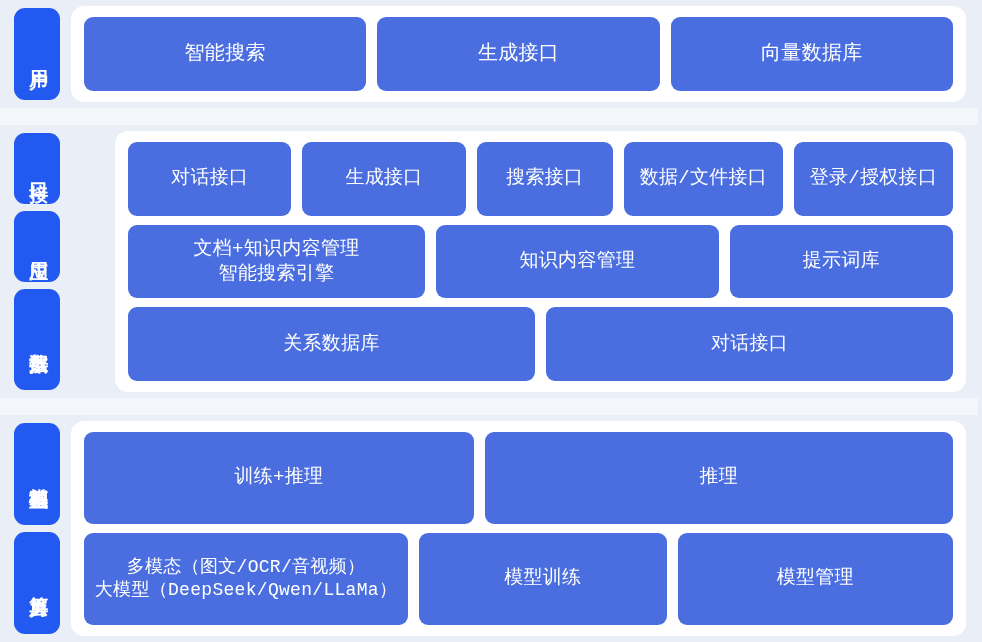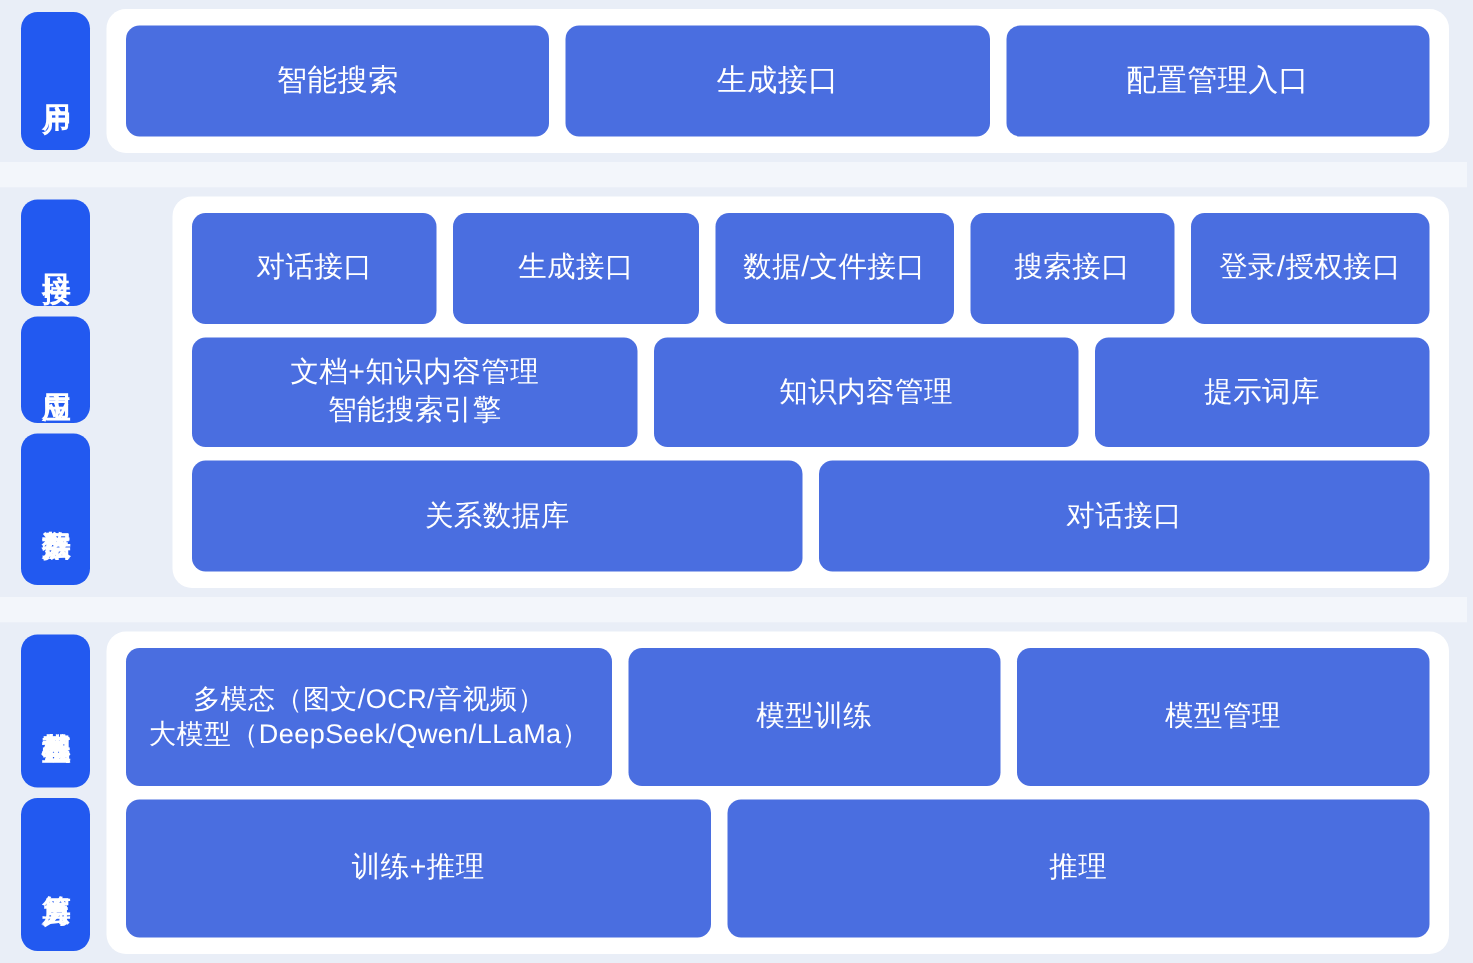--- a/index.html
+++ b/index.html
@@ -16,20 +16,21 @@
     -webkit-font-smoothing: antialiased;
   }
 
   #diagram {
     width: 978px;
     height: 642px;
     box-sizing: border-box;
     display: flex;
     flex-direction: column;
     background: #e9eef7;
+    font-family: Liberation Mono, monospace;
   }
 
   
   .section {
     display: flex;
     align-items: stretch;
     background: #e9eef7;
     padding: 6px 12px 6px 14px;
     box-sizing: border-box;
   }
@@ -125,40 +126,40 @@
 <div id="diagram">
 
   <div class="section sec-user">
     <div class="rail">
       <div class="tab t-flex1">用户</div>
     </div>
     <div class="panel">
       <div class="row">
         <div class="box w1">智能搜索</div>
         <div class="box w1">生成接口</div>
-        <div class="box w1">配置管理入口</div>
+        <div class="box w1">向量数据库</div>
       </div>
     </div>
   </div>
 
   <div class="band-gap"></div>
 
   <div class="section sec-middle">
     <div class="rail">
       <div class="tab t-flex2">接口</div>
       <div class="tab t-flex2">应用</div>
       <div class="tab t-flex3">数据层</div>
     </div>
     <div class="panel">
 
       <div class="row">
         <div class="box" style="flex:1.03 1 0">对话接口</div>
         <div class="box" style="flex:1.03 1 0">生成接口</div>
+        <div class="box" style="flex:0.84 1 0">搜索接口</div>
         <div class="box" style="flex:1 1 0">数据/文件接口</div>
-        <div class="box" style="flex:0.84 1 0">搜索接口</div>
         <div class="box" style="flex:1 1 0">登录/授权接口</div>
       </div>
 
       <div class="row">
         <div class="box multiline" style="flex:1.18 1 0">文档+知识内容管理
 智能搜索引擎</div>
         <div class="box" style="flex:1.12 1 0">知识内容管理</div>
         <div class="box" style="flex:0.87 1 0">提示词库</div>
       </div>
 
@@ -173,27 +174,27 @@
   <div class="band-gap"></div>
 
   <div class="section sec-base">
     <div class="rail">
       <div class="tab t-flex1">基础模型</div>
       <div class="tab t-flex1">算力层</div>
     </div>
     <div class="panel">
 
       <div class="row">
+        <div class="box" style="flex:1 1 0">训练+推理</div>
+        <div class="box" style="flex:1.21 1 0">推理</div>
+      </div>
+
+      <div class="row">
         <div class="box multiline" style="flex:1.33 1 0; font-size:18px">多模态（图文/OCR/音视频）
 大模型（DeepSeek/Qwen/LLaMa）</div>
         <div class="box" style="flex:1 1 0">模型训练</div>
         <div class="box" style="flex:1.12 1 0">模型管理</div>
       </div>
 
-      <div class="row">
-        <div class="box" style="flex:1 1 0">训练+推理</div>
-        <div class="box" style="flex:1.21 1 0">推理</div>
-      </div>
-
     </div>
   </div>
 
 </div>
 
 </body></html>

